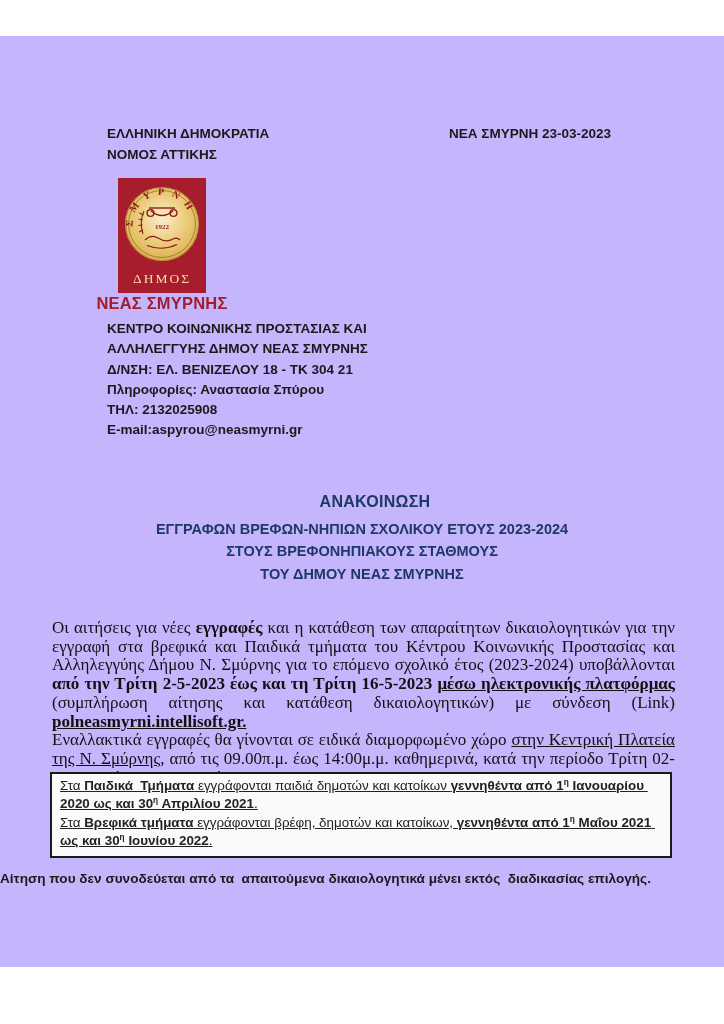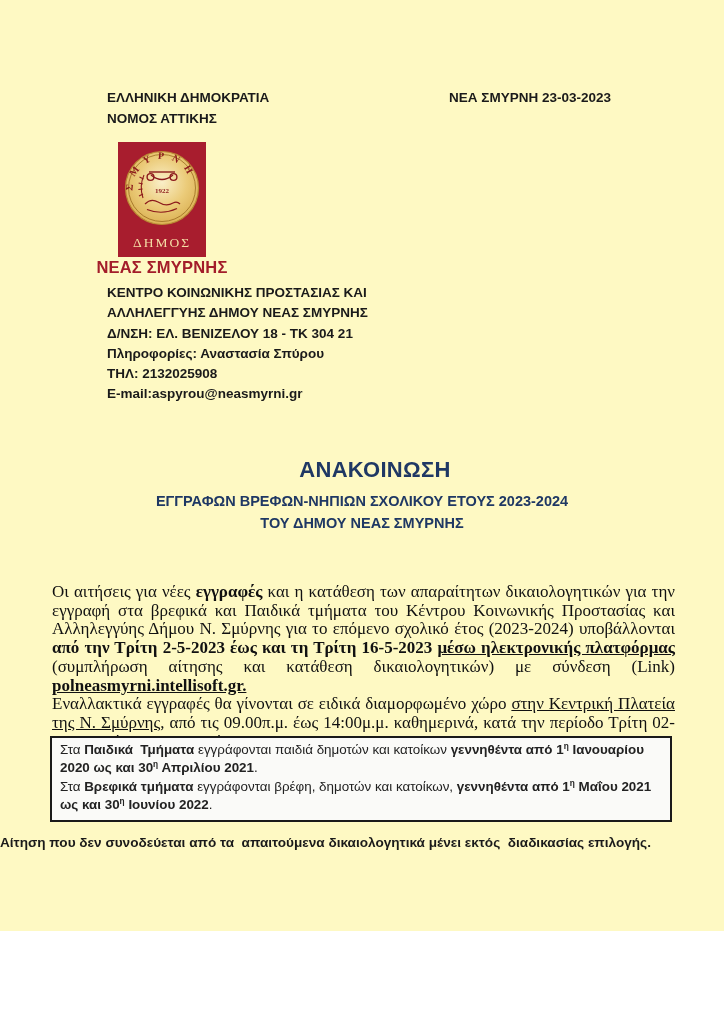--- a/index.html
+++ b/index.html
@@ -6,24 +6,25 @@
     --navy: #1F3864;
     --brand_red: #A81D2E;
     --label_red: #A31D2A;
     --ink: #1a1a1a;
   }
   * { margin:0; padding:0; box-sizing:border-box; }
   html, body { background:#ffffff; }
   .page {
     position:relative;
     width:724px; height:931px;
-    background:#fef9c3;
+    background:#c4b5fd;
     font-family:"Liberation Sans", sans-serif;
     color:var(--ink);
     overflow:hidden;
+    margin-top:36px;
   }
   .abs { position:absolute; }
 
   
   .header-left { left:107px; top:88px; font-weight:bold; font-size:13.5px; line-height:20.5px; }
   .header-right { left:440px; top:88px; width:180px; text-align:center; }
   .header-right .date-line { font-weight:bold; font-size:13.5px; line-height:20.5px; }
   .header-right .prot-line { font-weight:normal; font-size:13px; line-height:20px; }
 
   
@@ -32,21 +33,21 @@
   .logo-under {
     left:88px; top:258px; width:148px; text-align:center;
     font-size:16.5px; font-weight:bold; color:var(--label_red); letter-spacing:0.2px;
   }
 
   
   .contact { left:107px; top:283px; font-weight:bold; font-size:13.5px; line-height:20.3px; }
 
   
   .title-block { left:0; top:457px; width:724px; text-align:center; color:var(--navy); }
-  .main-title { font-size:22px; font-weight:bold; letter-spacing:0.3px;padding-left:26px; }
+  .main-title { font-size:16px; font-weight:bold; letter-spacing:0.3px;padding-left:26px; }
   .subtitle { font-size:14.5px; font-weight:bold; line-height:22.4px; margin-top:7px; }
 
   
   .paragraph {
     left:52px; top:583px; width:623px;
     font-family:"Liberation Serif", "DejaVu Serif", serif;
     font-size:17px; line-height:18.7px;
     text-align:justify; color:#111;
   }
   .paragraph .b, .box-text .b { font-weight:bold; }
@@ -55,20 +56,21 @@
 
   
   .box {
     left:50px; top:736px; width:622px;
     border:2px solid #1a1a1a; background:#FAFAF8;
     padding:3px 8px 5px 8px;
   }
   .box-text {
     font-size:13.4px; line-height:18.4px; color:#222;
     white-space:pre-wrap;
+    text-decoration:underline;
   }
 
   
   .footer-note {
     left:0; top:835px; width:724px; text-align:left;
     font-weight:bold; font-size:13.6px; white-space:pre-wrap;
   }
 </style>
 </head>
 <body>
@@ -131,20 +133,21 @@
     <div>Δ/ΝΣΗ: ΕΛ. ΒΕΝΙΖΕΛΟΥ 18 - ΤΚ 304 21</div>
     <div>Πληροφορίες: Αναστασία Σπύρου</div>
     <div>ΤΗΛ: 2132025908</div>
     <div>E-mail:aspyrou@neasmyrni.gr</div>
   </div>
 
   <div class="abs title-block">
     <div class="main-title">ΑΝΑΚΟΙΝΩΣΗ</div>
     <div class="subtitle">
       <div>ΕΓΓΡΑΦΩΝ ΒΡΕΦΩΝ-ΝΗΠΙΩΝ ΣΧΟΛΙΚΟΥ ΕΤΟΥΣ 2023-2024</div>
+      <div>ΣΤΟΥΣ ΒΡΕΦΟΝΗΠΙΑΚΟΥΣ ΣΤΑΘΜΟΥΣ</div>
       <div>ΤΟΥ ΔΗΜΟΥ ΝΕΑΣ ΣΜΥΡΝΗΣ</div>
     </div>
   </div>
 
   <div class="abs paragraph"><span>Οι αιτήσεις για νέες </span><span class="b">εγγραφές</span><span> και η κατάθεση των απαραίτητων δικαιολογητικών για την εγγραφή στα βρεφικά και Παιδικά τμήματα του Κέντρου Κοινωνικής Προστασίας και Αλληλεγγύης Δήμου Ν. Σμύρνης για το επόμενο σχολικό έτος (2023-2024) υποβάλλονται </span><span class="b">από την Τρίτη 2-5-2023 έως και τη Τρίτη 16-5-2023 </span><span class="b u">μέσω ηλεκτρονικής πλατφόρμας</span><span> (συμπλήρωση αίτησης και κατάθεση δικαιολογητικών) με σύνδεση (Link) </span><span class="b u">polneasmyrni.intellisoft.gr.</span><br><span>Εναλλακτικά εγγραφές θα γίνονται σε ειδικά διαμορφωμένο χώρο </span><span class="u">στην Κεντρική Πλατεία της Ν. Σμύρνης,</span><span> από τις 09.00π.μ. έως 14:00μ.μ. καθημερινά, κατά την περίοδο Τρίτη 02-05-2023 έως Παρασκευή 05-05-2023.</span></div>
 
   <div class="abs box">
     <div class="box-text"><span>Στα </span><span class="b">Παιδικά  Τμήματα</span><span> εγγράφονται παιδιά δημοτών και κατοίκων </span><span class="b">γεννηθέντα από 1</span><sup class="b">η</sup><span class="b"> Ιανουαρίου 2020 ως και 30</span><sup class="b">η</sup><span class="b"> Απριλίου 2021</span><span>.</span><br><span>Στα </span><span class="b">Βρεφικά τμήματα</span><span> εγγράφονται βρέφη, δημοτών και κατοίκων, </span><span class="b">γεννηθέντα από 1</span><sup class="b">η</sup><span class="b"> Μαΐου 2021 ως και 30</span><sup class="b">η</sup><span class="b"> Ιουνίου 2022</span><span>.</span></div>
   </div>
 

